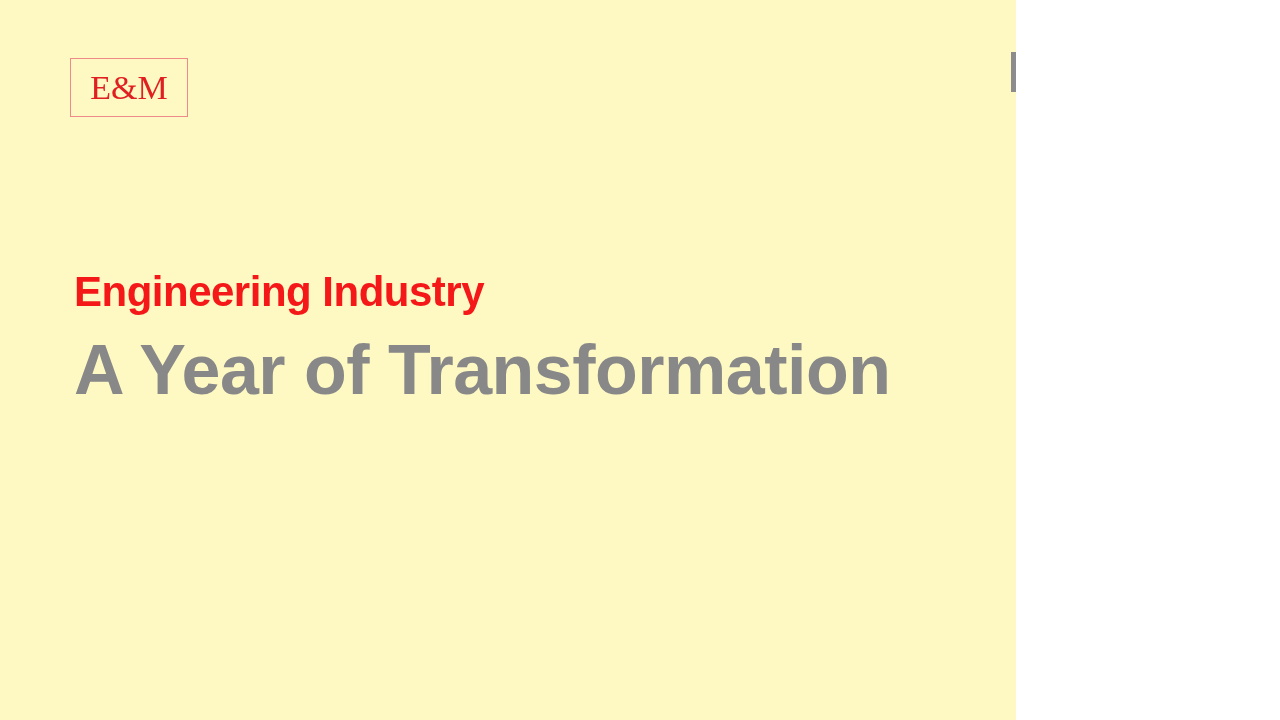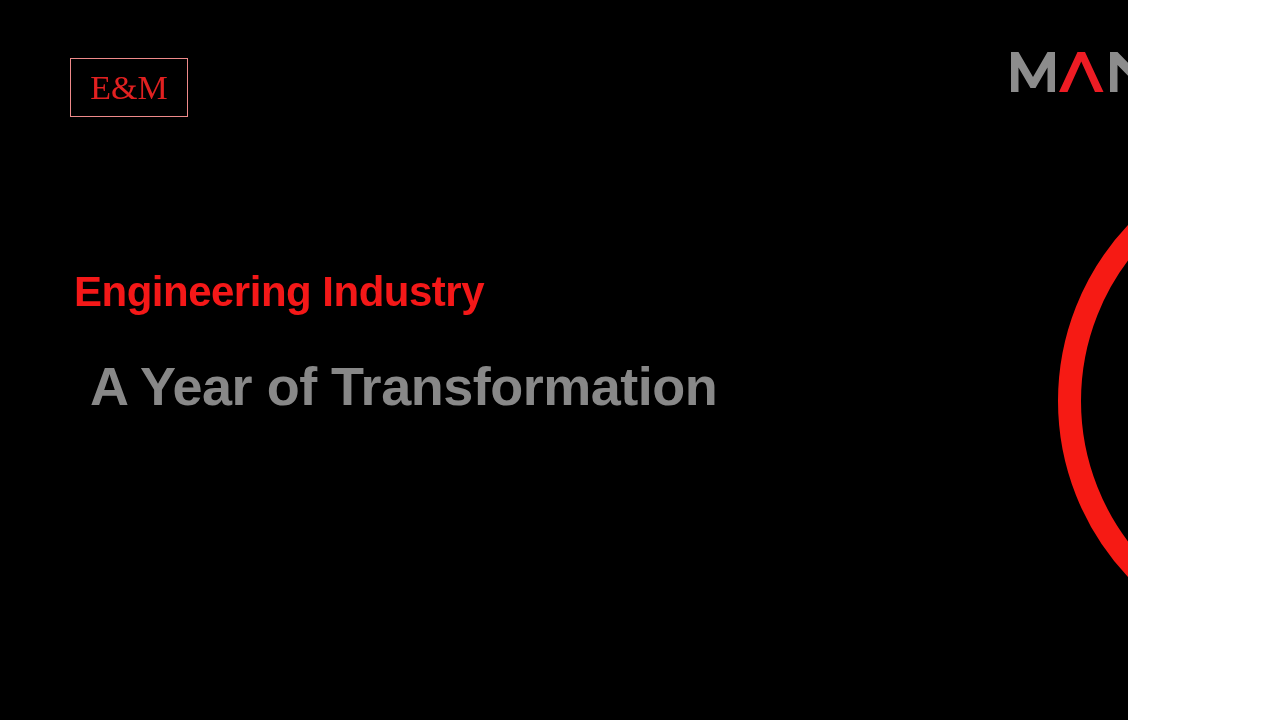--- a/index.html
+++ b/index.html
@@ -8,23 +8,23 @@
   }
   body {
     width: 1280px;
     height: 720px;
     overflow: hidden;
     font-family: "Liberation Sans", sans-serif;
   }
 
   .slide {
     position: relative;
-    width: 1128px;
+    width: 1016px;
     height: 720px;
-    background: #000000;
+    background: #fef9c3;
     overflow: hidden;
     text-decoration: underline;
   }
 
   
   .ring-wrap {
     position: absolute;
     left: 1058px;
     top: 145px;
     width: 512px;
@@ -89,24 +89,24 @@
     margin: 0;
     font-family: "Liberation Sans", sans-serif;
     font-weight: bold;
     font-size: 42px;
     line-height: 78px;
     letter-spacing: -0.5px;
     color: #f41818;
     white-space: nowrap;
   }
   .subhead {
-    margin: 16px;
+    margin: 0;
     font-family: "Liberation Sans", sans-serif;
     font-weight: bold;
-    font-size: 54px;
+    font-size: 70px;
     line-height: 78px;
     letter-spacing: -0.5px;
     color: #888888;
     white-space: nowrap;
   }
 </style>
 </head>
 <body>
 
 <div class="slide">

